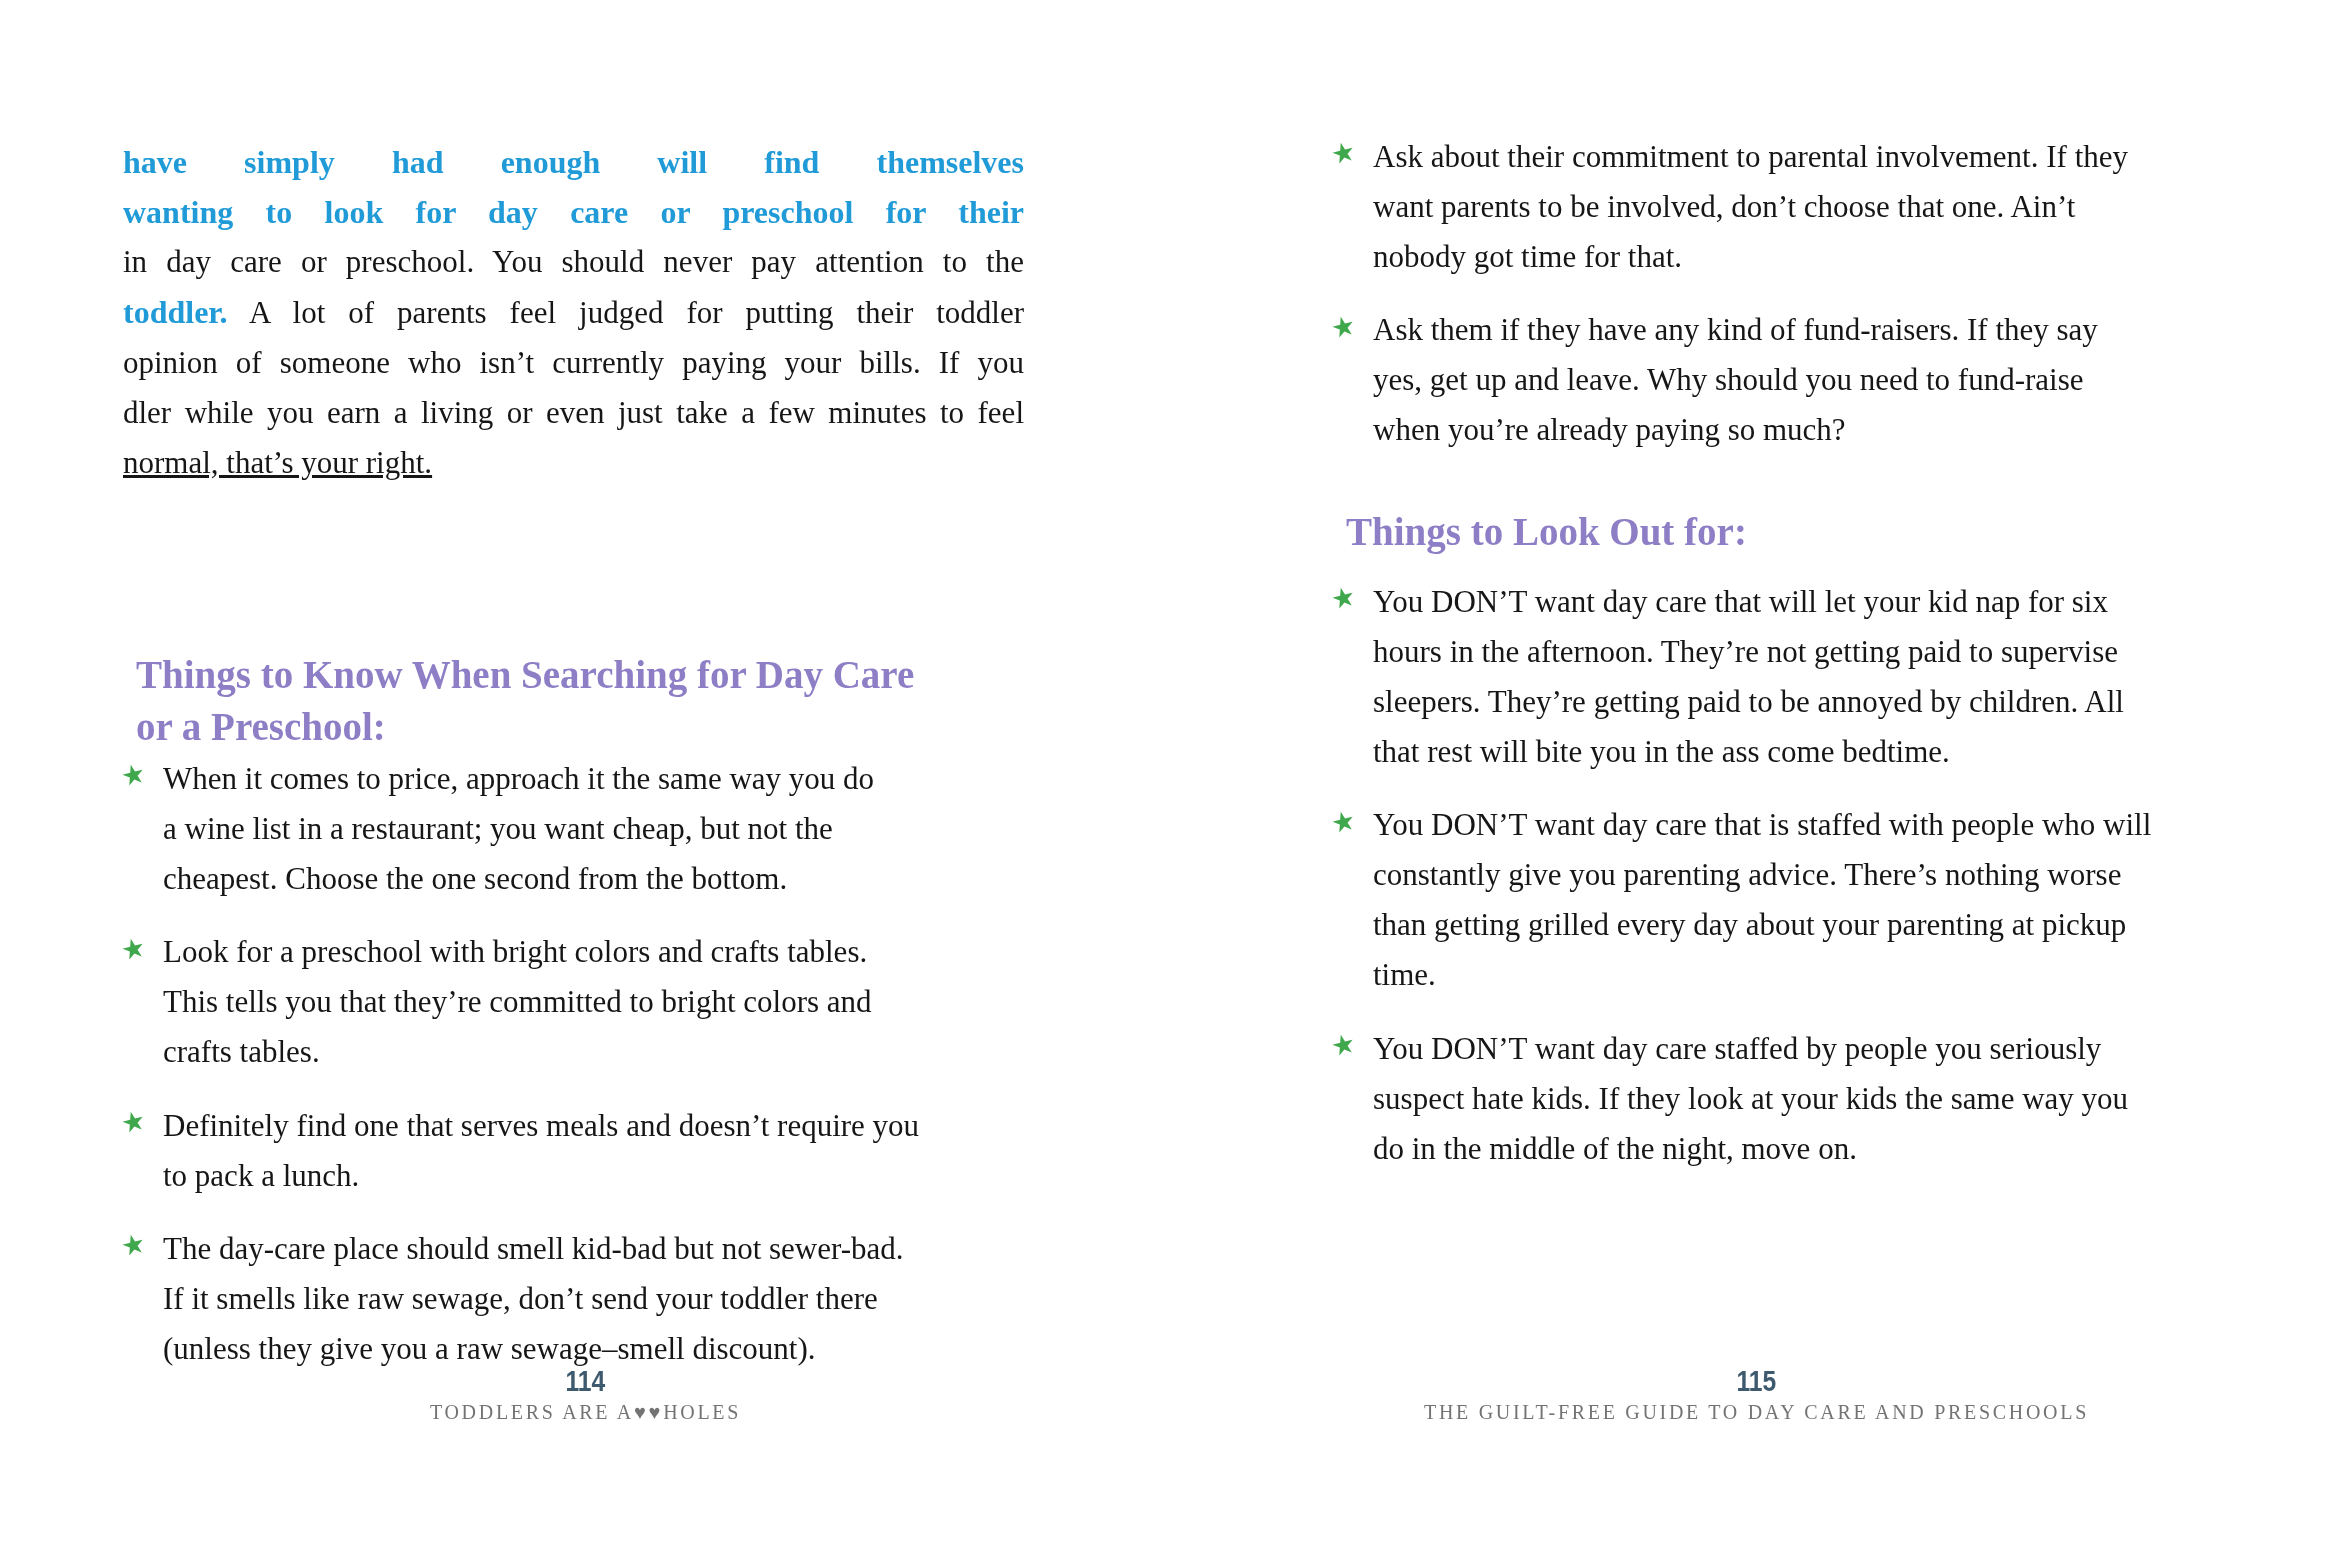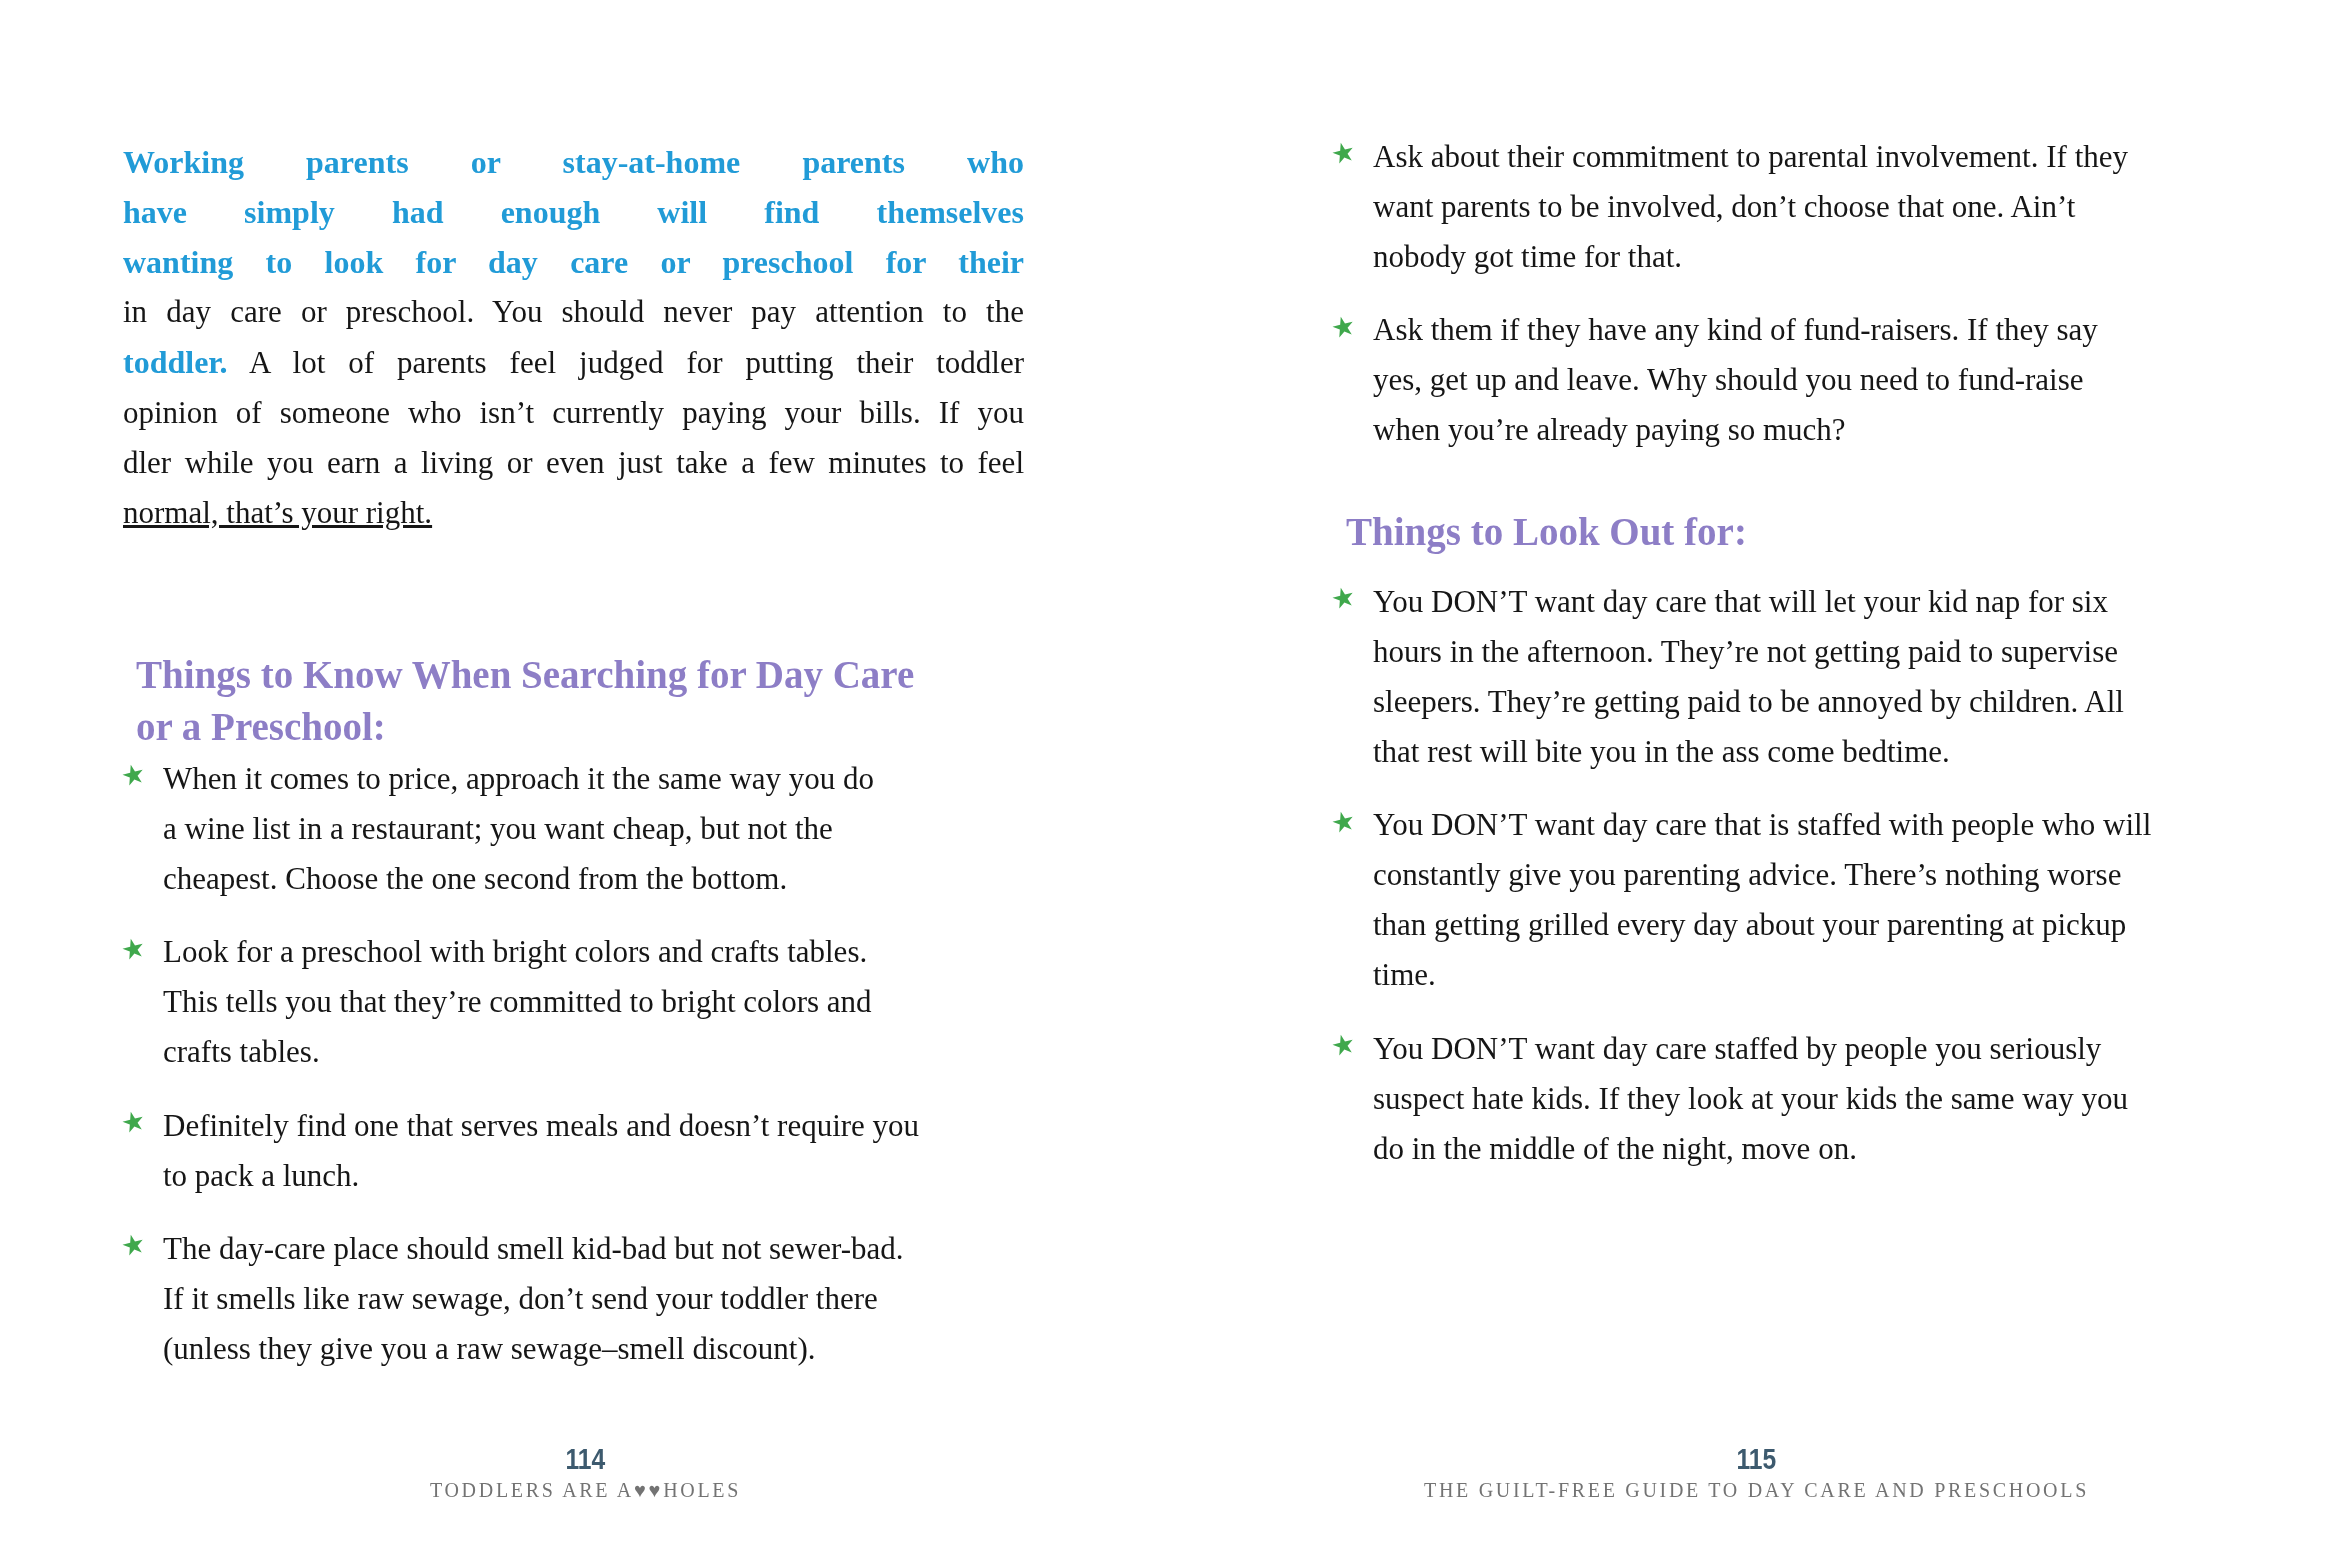--- a/index.html
+++ b/index.html
@@ -46,21 +46,21 @@
   .bullets li:last-child { margin-bottom: 0; }
   .btext { white-space: pre-line; }
   .star {
     position: absolute; left: -1.8px; top: 7.2px;
     font-family: "DejaVu Sans", sans-serif;
     font-size: 27px; line-height: 1;
     color: #3fa84c;
     transform: rotate(-14deg);
   }
   
-  .footer { position: absolute; top: 1441px; width: 1171px; text-align: center; }
+  .footer { position: absolute; top: 1363px; width: 1171px; text-align: center; }
   .footer-left  { left: 0; }
   .footer-right { left: 1171px; }
   .pagenum {
     display: inline-block;
     font-family: "Liberation Sans", sans-serif;
     font-weight: bold;
     font-size: 29px; line-height: 36px;
     color: #3d5a6e;
     transform: scaleX(0.85);
   }
@@ -73,21 +73,20 @@
   }
 </style>
 </head>
 <body>
 
 <div class="spread">
 
   <section>
 
     <div class="intro">
-      <div class="jline blue lead">Working parents or stay-at-home parents who</div>
       <div class="jline blue lead">have simply had enough will find themselves</div>
       <div class="jline blue lead">wanting to look for day care or preschool for their</div>
       <div class="jline">in day care or preschool. You should never pay attention to the</div>
       <div class="jline"><span class="blue lead">toddler.</span> <span>A lot of parents feel judged for putting their toddler</span></div>
       <div class="jline">opinion of someone who isn’t currently paying your bills. If you</div>
       <div class="jline">dler while you earn a living or even just take a few minutes to feel</div>
       <div class="plainline">normal, that’s your right.</div>
     </div>
 
     <h2 class="heading heading-left">

